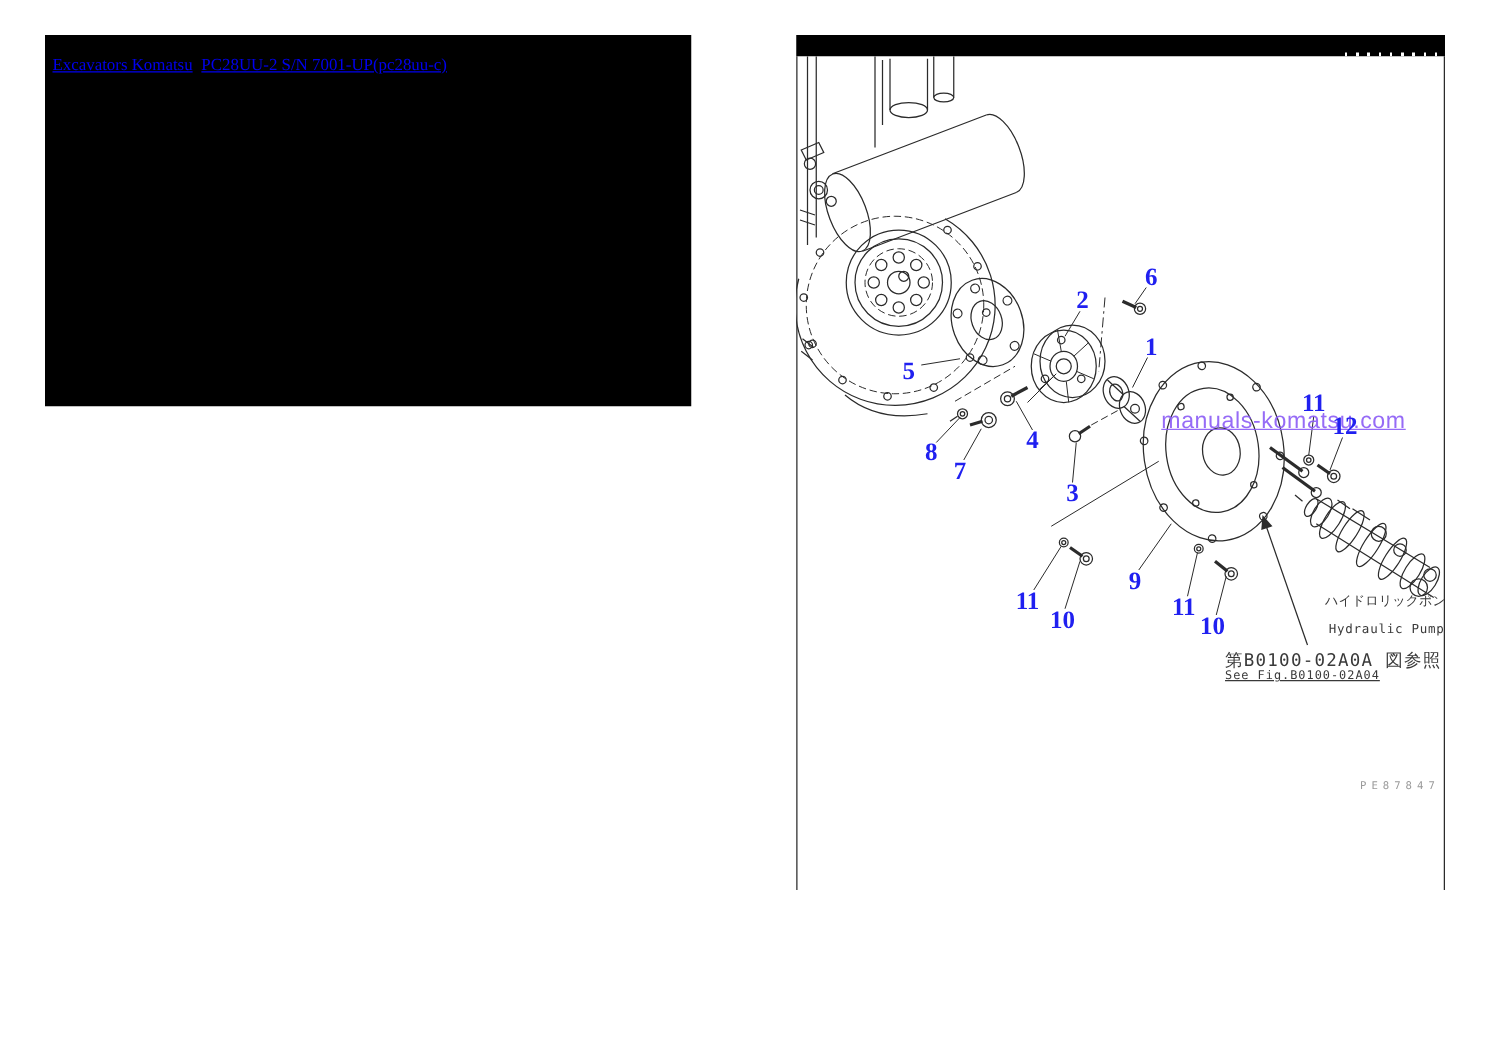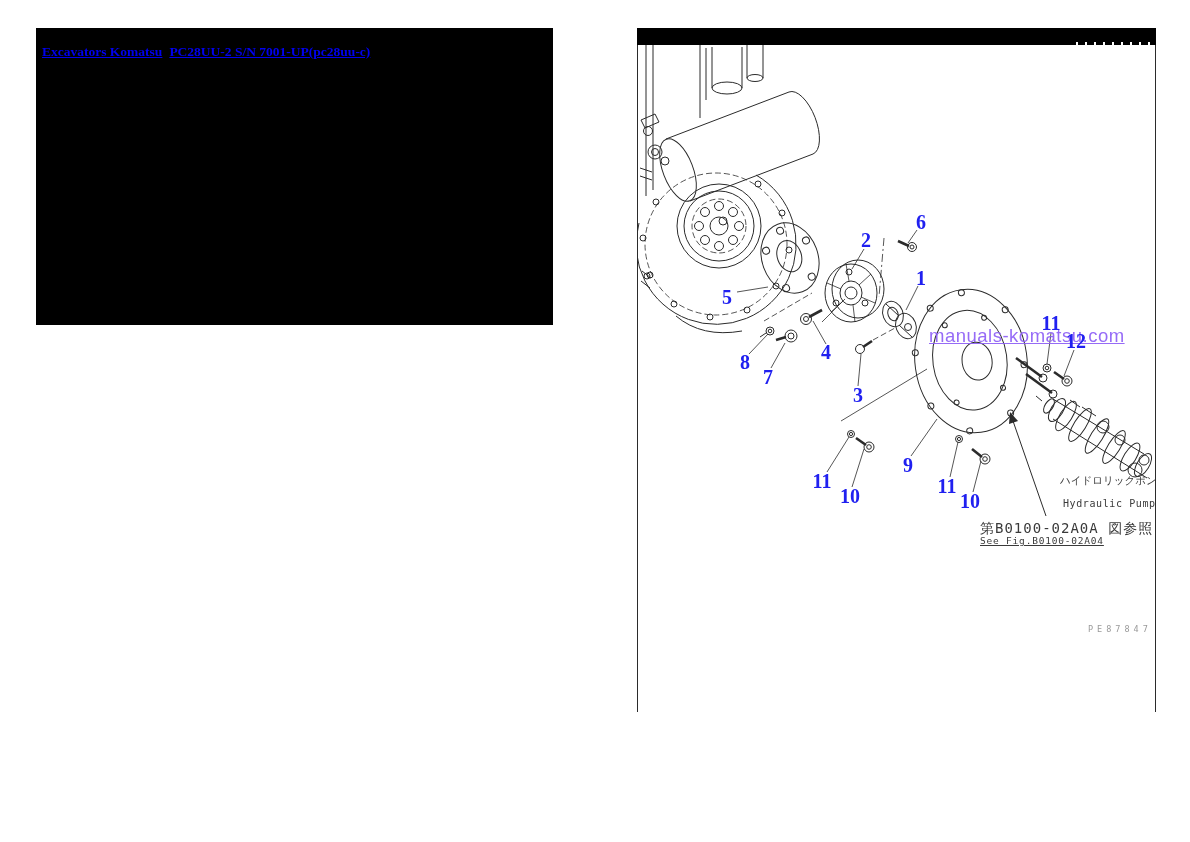--- a/index.html
+++ b/index.html
@@ -3,21 +3,21 @@
 <meta charset="utf-8">
 <style>
   html,body{margin:0;padding:0;background:#fff;}
   #screen{position:relative;width:1190px;height:842px;background:#ffffff;overflow:hidden;
           font-family:"Liberation Sans",sans-serif;}
   .abs{position:absolute;}
 
   
   #left-panel{left:36px;top:28px;width:517px;height:297px;background:#000;}
   #header-links{left:42px;top:44px;white-space:nowrap;font-family:"Liberation Serif",serif;
-                font-weight:bold;font-size:13.5px;}
+                font-weight:normal;font-size:13.5px;}
   #header-links a{text-decoration:underline;margin-right:7px;cursor:pointer;}
 
   
   #top-bar{left:637px;top:28px;width:519px;height:17px;background:#000;}
   #top-bar-ticks{left:1076px;top:42px;width:74px;height:3px;
       background:repeating-linear-gradient(90deg,#fff 0 2px,transparent 2px 9px);}
   .page-border{width:1px;background:#2b2b2b;}
   #border-left{left:637px;top:45px;height:667px;}
   #border-right{left:1155px;top:45px;height:667px;}
 

